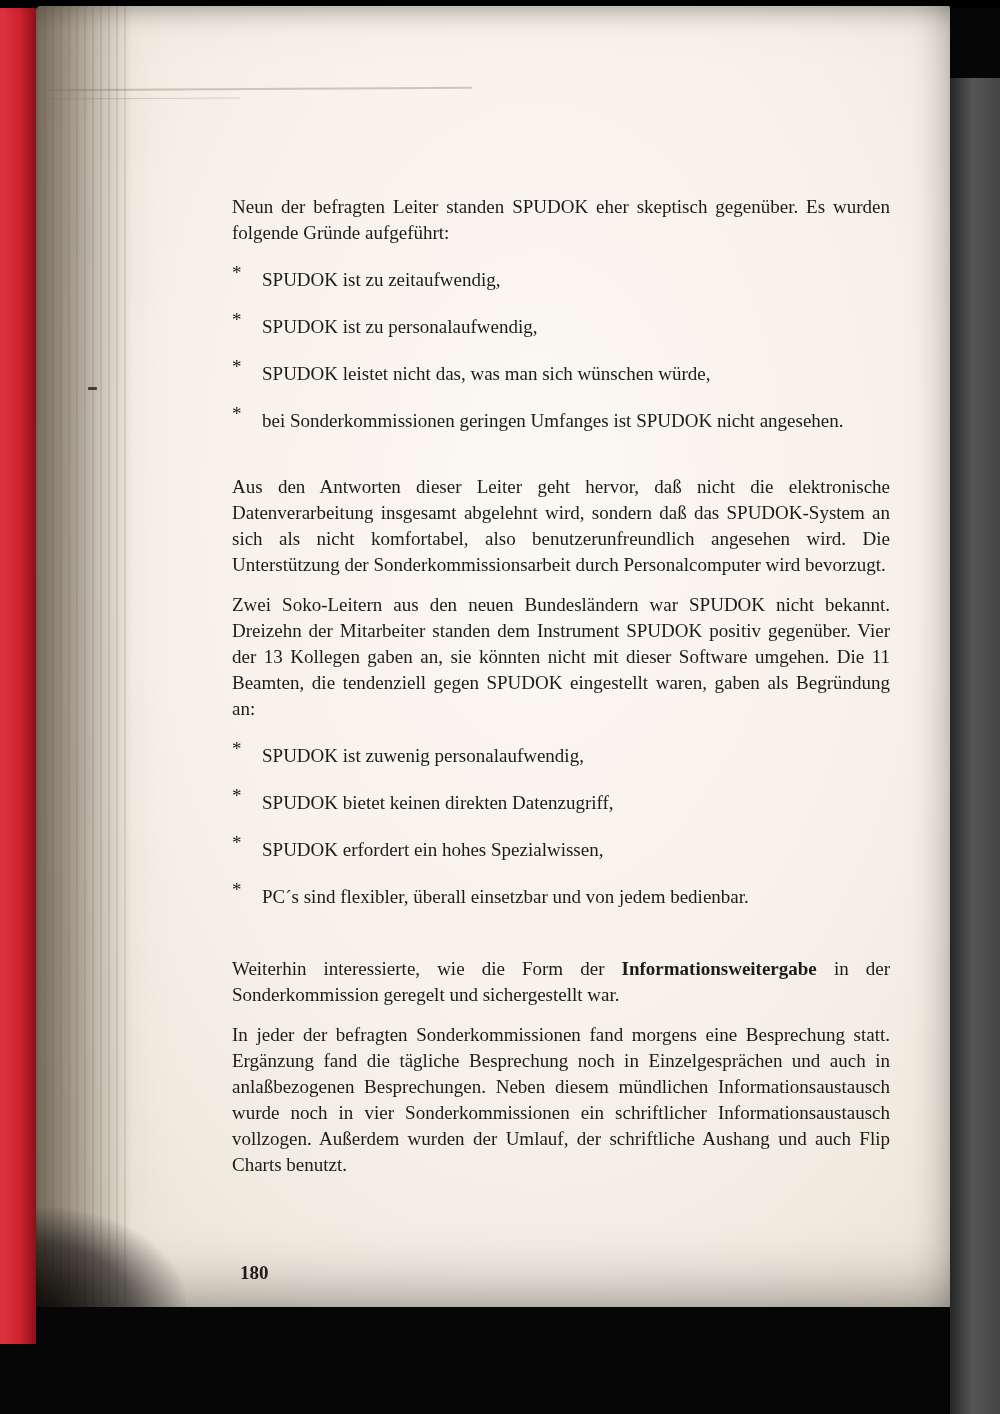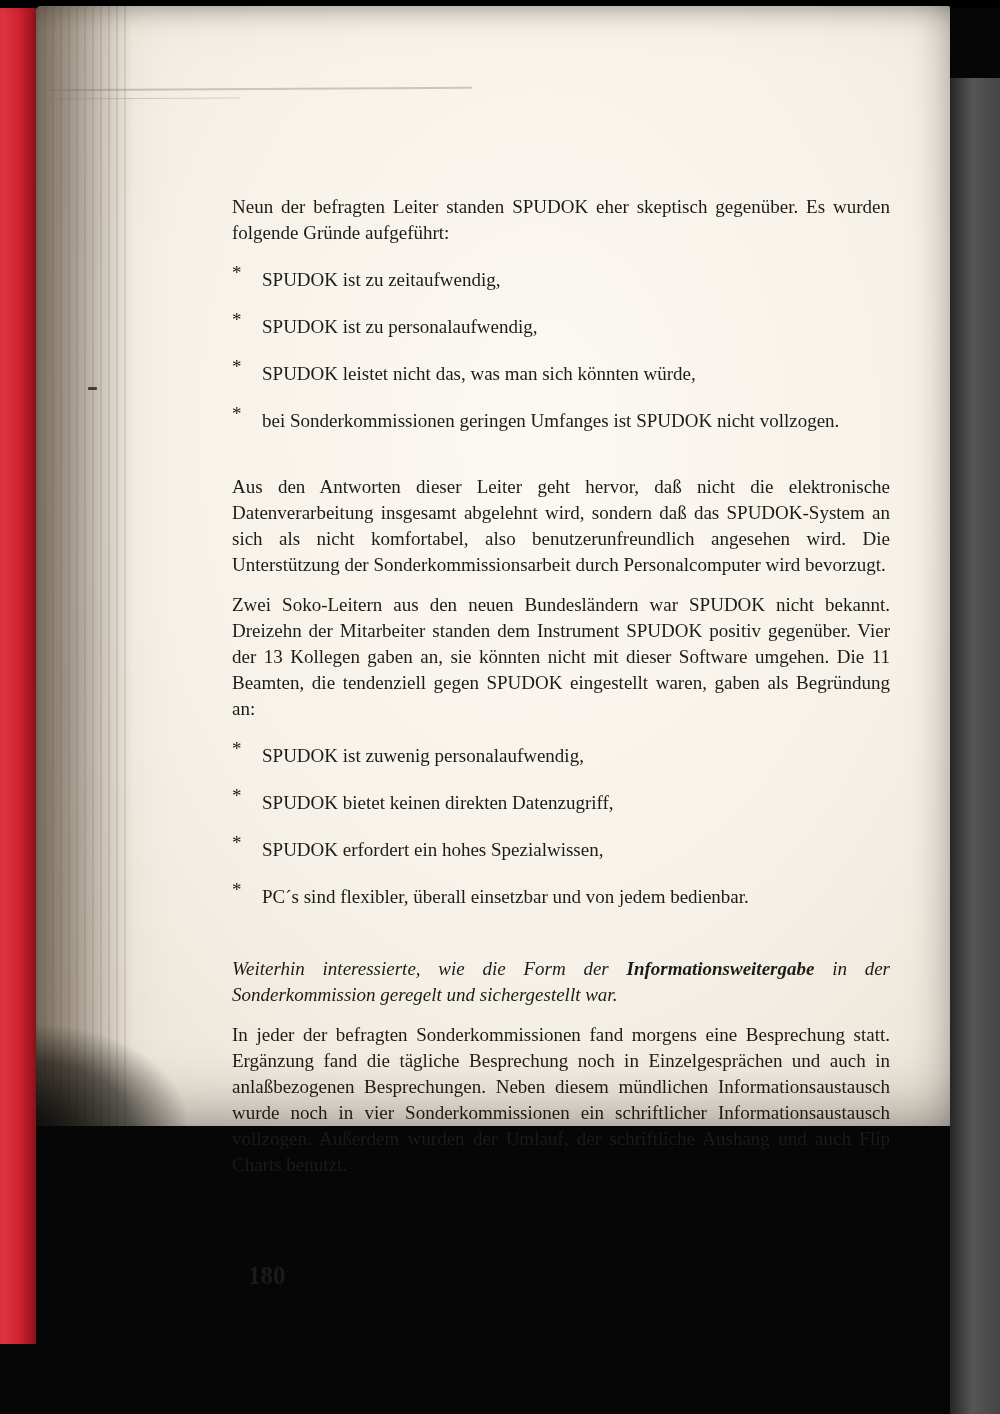--- a/index.html
+++ b/index.html
@@ -14,21 +14,21 @@
     box-shadow: inset 0 8px 10px -6px rgba(0,0,0,0.6);
   }
   .right-band {
     position:absolute; right:0; top:78px; width:50px; height:1336px;
     background:linear-gradient(90deg,#262626 0%,#565656 45%,#454545 100%);
   }
   .top-strip {
     position:absolute; left:0; top:0; width:1000px; height:8px; background:#000;
   }
   .page {
-    position:absolute; left:36px; top:6px; width:914px; height:1120px;
+    position:absolute; left:36px; top:6px; width:914px; height:1301px;
     background:radial-gradient(ellipse at 55% 38%, #fcf9f3 0%, #f6f1e8 55%, #e8e1d3 100%);
     box-shadow:
       inset 80px 0 90px -55px rgba(55,38,20,0.50),
       inset -26px 0 40px -24px rgba(0,0,0,0.28),
       inset 0 -55px 70px -48px rgba(0,0,0,0.32),
       inset 0 20px 26px -18px rgba(0,0,0,0.30);
     border-radius:5px 2px 0 0;
   }
   .spine-striations {
     position:absolute; left:0; top:0; width:96px; height:100%;
@@ -62,24 +62,24 @@
     color:#1d1b18; font-size:19px; line-height:26px;
     text-align:justify;
   }
   .text-block p { margin:0; }
   .blist { list-style:none; margin:2px 0 0 0; padding:0; }
   .blist li { display:flex; margin-top:14px; }
   .blist .marker { flex:0 0 30px; width:30px; }
   .blist .li-text { flex:1; text-align:justify;margin-top:7px; }
   .gap-large { margin-top:40px !important; }
   .gap-med { margin-top:14px !important; }
-  .gap-xl { margin-top:46px !important;font-style:italic; }
+  .gap-xl { margin-top:46px !important; }
   .page-number {
-    position:absolute; left:212px; top:1256px;
-    color:#1d1b18; font-size:25px; font-weight:bold;
+    position:absolute; left:204px; top:1256px;
+    color:#1d1b18; font-size:19px; font-weight:bold;
   }
   b { font-weight:bold; }
 </style>
 </head>
 <body>
 
 <div class="canvas">
   <div class="red-strip"></div>
   <div class="right-band"></div>
   <div class="top-strip"></div>
@@ -99,25 +99,25 @@
         <li>
           <span class="marker">*</span>
           <span class="li-text">SPUDOK ist zu zeitaufwendig,</span>
         </li>
         <li>
           <span class="marker">*</span>
           <span class="li-text">SPUDOK ist zu personalaufwendig,</span>
         </li>
         <li>
           <span class="marker">*</span>
-          <span class="li-text">SPUDOK leistet nicht das, was man sich könnten würde,</span>
+          <span class="li-text">SPUDOK leistet nicht das, was man sich wünschen würde,</span>
         </li>
         <li>
           <span class="marker">*</span>
-          <span class="li-text">bei Sonderkommissionen geringen Umfanges ist SPUDOK nicht vollzogen.</span>
+          <span class="li-text">bei Sonderkommissionen geringen Umfanges ist SPUDOK nicht angesehen.</span>
         </li>
       </ul>
 
       <p class="gap-large">Aus den Antworten dieser Leiter geht hervor, daß nicht die elektronische Datenverarbeitung insgesamt abgelehnt wird, sondern daß das SPUDOK-System an sich als nicht komfortabel, also benutzerunfreundlich angesehen wird. Die Unterstützung der Sonderkommissionsarbeit durch Personalcomputer wird bevorzugt.</p>
 
       <p class="gap-med">Zwei Soko-Leitern aus den neuen Bundesländern war SPUDOK nicht bekannt. Dreizehn der Mitarbeiter standen dem Instrument SPUDOK positiv gegenüber. Vier der 13 Kollegen gaben an, sie könnten nicht mit dieser Software umgehen. Die 11 Beamten, die tendenziell gegen SPUDOK eingestellt waren, gaben als Begründung an:</p>
 
       <ul class="blist">
         <li>
           <span class="marker">*</span>

